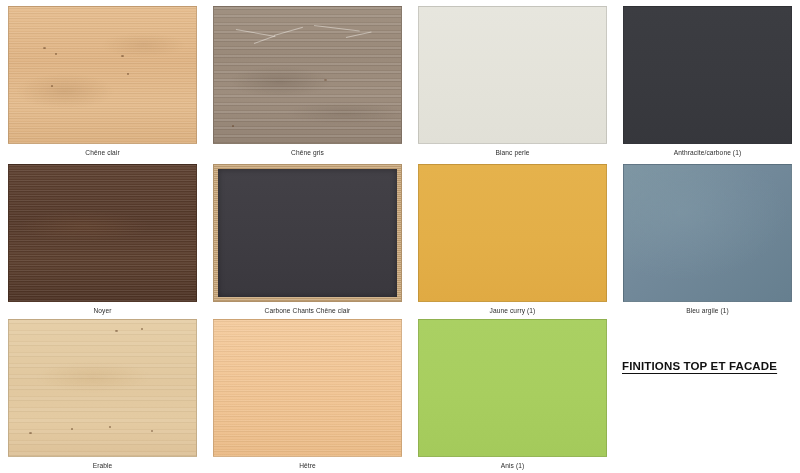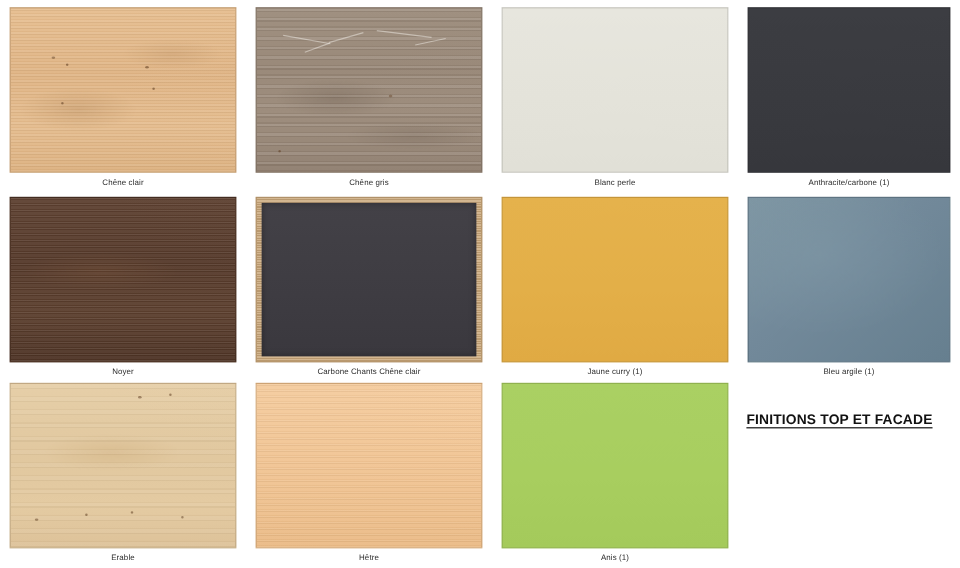--- a/index.html
+++ b/index.html
@@ -210,21 +210,21 @@
     position: absolute;
     height: 1px;
     background: rgba(235,230,222,0.55);
     transform-origin: left center;
   }
 
   
   .heading-block {
     position: absolute;
     left: 622px;
-    top: 344px;
+    top: 360px;
     width: 160px;
   }
   .finitions-title {
     font-size: 11.5px;
     font-weight: bold;
     letter-spacing: 0.15px;
     color: #111111;
     text-decoration: underline;
     text-underline-offset: 2.5px;
     white-space: nowrap;

